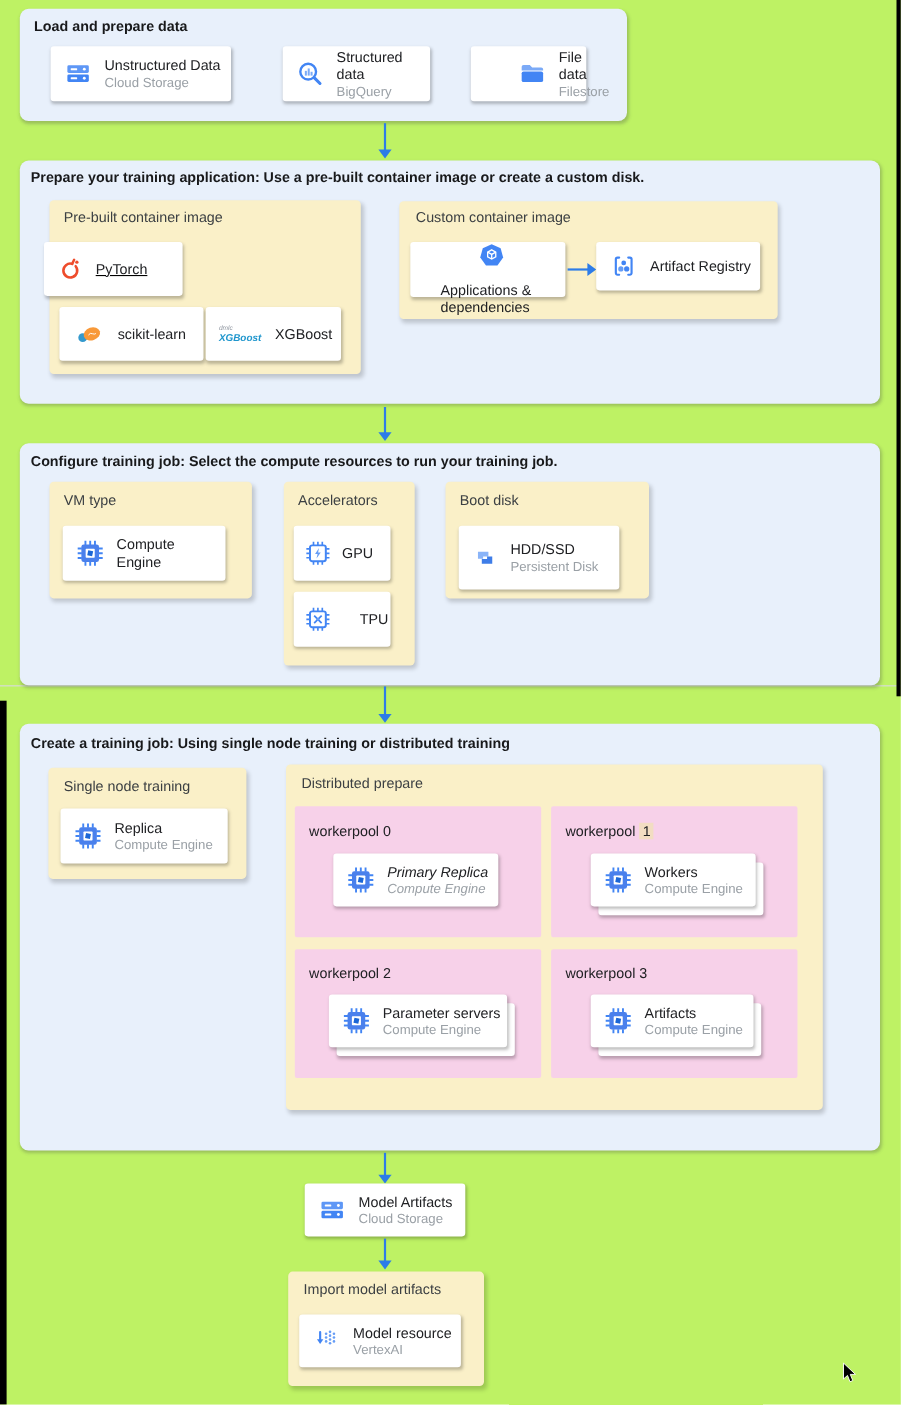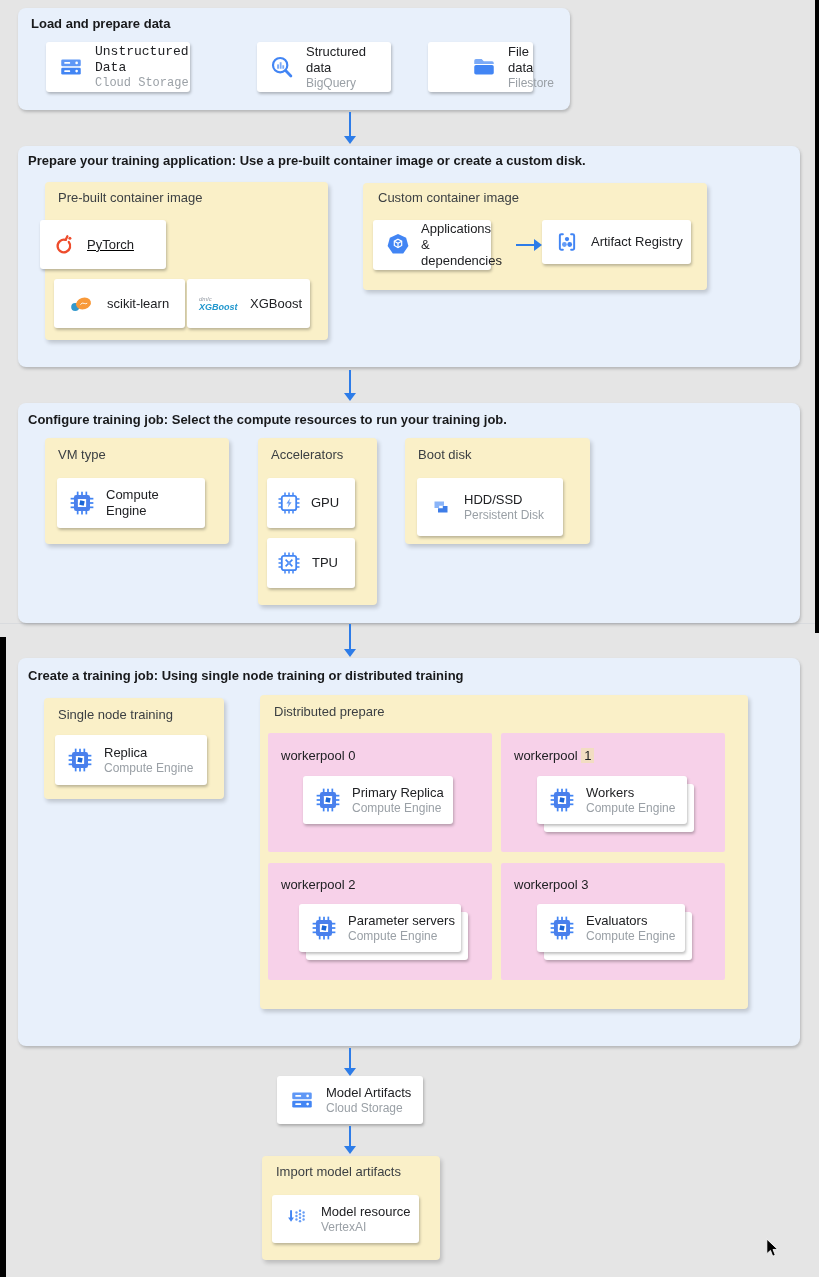--- a/index.html
+++ b/index.html
@@ -1,21 +1,21 @@
 <!DOCTYPE html>
 <html><head>
 <meta charset="utf-8">
 <style>
   :root{
     --blue:#e8f0fb; --yellow:#faf0c8; --pink:#f7d1e9;
     --arrow:#2d7ce8; --accent:#4285f4;
     --t-dark:#202124; --t-sub:#9aa0a6; --t-box:#3c4043;
   }
   html,body{margin:0;padding:0;background:#fff;}
-  .canvas{position:relative;width:819px;height:1277px;background:#e5e5e5;overflow:hidden;
+  .canvas{position:relative;width:819px;height:1277px;background:#bef264;overflow:hidden;
           font-family:"Liberation Sans",sans-serif;}
   .panel{position:absolute;background:var(--blue);border-radius:8px;
          box-shadow:1px 2px 3px rgba(60,64,67,.28);}
   .ybox{position:absolute;background:var(--yellow);border-radius:4px;
         box-shadow:2px 3px 4px rgba(0,0,0,.18);}
   .pbox{position:absolute;background:var(--pink);border-radius:2px;}
   .card{position:absolute;background:#fff;border-radius:3px;
         box-shadow:1px 2px 3px rgba(0,0,0,.25);
         display:flex;align-items:center;gap:11px;padding:0 6px 0 12px;box-sizing:border-box;}
   .stack{position:absolute;background:#fff;border-radius:3px;box-shadow:1px 2px 3px rgba(0,0,0,.25);}
@@ -80,21 +80,21 @@
 
 <div class="canvas">
 
   <div class="seam"></div>
   <div class="bar" style="right:0;top:0;width:4px;height:633px;"></div>
   <div class="bar" style="left:0;top:637px;width:6px;height:640px;"></div>
 
   <div class="panel" style="left:18px;top:8px;width:552px;height:102px;"></div>
   <div class="sec-title" style="left:31px;top:16px;">Load and prepare data</div>
 
-  <div class="card" style="left:46px;top:42px;width:144px;height:50px;font-family:Liberation Mono, monospace;">
+  <div class="card" style="left:46px;top:42px;width:164px;height:50px;">
     <svg class="ic26" viewBox="0 0 24 24">
         <use href="#sym-storage"></use>
       </svg>
     <div>
       <div class="tt">Unstructured Data</div>
       <div class="ss">Cloud Storage</div>
     </div>
   </div>
   <div class="card" style="left:257px;top:42px;width:134px;height:50px;">
     <svg class="ic26" viewBox="0 0 24 24">
@@ -151,21 +151,21 @@
     <div class="xgb">
       <span class="d">dmlc</span>
       <span class="x">XGBoost</span>
     </div>
     <div class="tt">XGBoost</div>
   </div>
 
   <div class="ybox" style="left:363px;top:183px;width:344px;height:107px;"></div>
   <div class="box-title" style="left:378px;top:190px;">Custom container image</div>
 
-  <div class="card" style="left:373px;top:220px;width:118px;height:50px;gap:10px;">
+  <div class="card" style="left:373px;top:220px;width:141px;height:50px;gap:10px;flex-direction:column;">
     <svg class="ic26" viewBox="0 0 24 24">
       <polygon points="12,1.8 19.5,5.2 21.6,13 16.8,19.8 7.2,19.8 2.4,13 4.5,5.2" fill="#4285f4"></polygon>
       <path d="M12 6.6 l3.4 1.9 v3.9 L12 14.3 l-3.4-1.9 V8.5 Z" fill="none" stroke="#fff" stroke-width="1.1"></path>
       <path d="M8.6 8.5 L12 10.4 L15.4 8.5 M12 10.4 V14.3" fill="none" stroke="#fff" stroke-width="1.1"></path>
     </svg>
     <div class="tt" style="width:92px;">Applications &amp; dependencies</div>
   </div>
   <div class="arrow-h" style="left:516px;top:239px;width:26px;">
       <div class="line"></div>
       <div class="head"></div>
@@ -214,21 +214,21 @@
           <line x1="1.5" y1="16" x2="4.5" y2="16"></line>
         <line x1="19.5" y1="8" x2="22.5" y2="8"></line>
           <line x1="19.5" y1="12" x2="22.5" y2="12"></line>
           <line x1="19.5" y1="16" x2="22.5" y2="16"></line>
       </g>
       <rect x="4.8" y="4.8" width="14.4" height="14.4" rx="2" fill="none" stroke="#4285f4" stroke-width="1.8"></rect>
       <path d="M13 7.2 L9.4 12.6 H11.7 L10.7 16.8 L14.6 11.2 H12.2 Z" fill="#669df6"></path>
     </svg>
     <div class="tt">GPU</div>
   </div>
-  <div class="card" style="left:267px;top:538px;width:88px;height:50px;gap:11px;padding-left:10px;">
+  <div class="card" style="left:267px;top:538px;width:88px;height:50px;gap:26px;padding-left:10px;">
     <svg class="ic24" viewBox="0 0 24 24">
       <g stroke="#4285f4" stroke-width="1.5">
         <line x1="8" y1="1.5" x2="8" y2="4.5"></line>
           <line x1="12" y1="1.5" x2="12" y2="4.5"></line>
           <line x1="16" y1="1.5" x2="16" y2="4.5"></line>
         <line x1="8" y1="19.5" x2="8" y2="22.5"></line>
           <line x1="12" y1="19.5" x2="12" y2="22.5"></line>
           <line x1="16" y1="19.5" x2="16" y2="22.5"></line>
         <line x1="1.5" y1="8" x2="4.5" y2="8"></line>
           <line x1="1.5" y1="12" x2="4.5" y2="12"></line>
@@ -275,21 +275,21 @@
       <div class="tt">Replica</div>
       <div class="ss">Compute Engine</div>
     </div>
   </div>
 
   <div class="ybox" style="left:260px;top:695px;width:488px;height:314px;"></div>
   <div class="box-title" style="left:274px;top:704px;">Distributed prepare</div>
 
   <div class="pbox" style="left:268px;top:733px;width:224px;height:119px;"></div>
   <div class="wp-label" style="left:281px;top:748px;"><span>workerpool</span> <span>0</span></div>
-  <div class="card" style="left:303px;top:776px;width:150px;height:48px;z-index:2;">
+  <div class="card" style="left:303px;top:776px;width:150px;height:48px;z-index:2;font-style:italic;">
     <svg class="ic26" viewBox="0 0 24 24">
         <use href="#sym-compute"></use>
       </svg>
     <div>
       <div class="tt">Primary Replica</div>
       <div class="ss">Compute Engine</div>
     </div>
   </div>
 
   <div class="pbox" style="left:501px;top:733px;width:224px;height:119px;"></div>
@@ -319,21 +319,21 @@
   </div>
 
   <div class="pbox" style="left:501px;top:863px;width:224px;height:117px;"></div>
   <div class="wp-label" style="left:514px;top:877px;"><span>workerpool</span> <span>3</span></div>
   <div class="stack" style="left:544px;top:912px;width:148px;height:48px;z-index:1;"></div>
   <div class="card" style="left:537px;top:904px;width:148px;height:48px;z-index:2;">
     <svg class="ic26" viewBox="0 0 24 24">
         <use href="#sym-compute"></use>
       </svg>
     <div>
-      <div class="tt">Evaluators</div>
+      <div class="tt">Artifacts</div>
       <div class="ss">Compute Engine</div>
     </div>
   </div>
 
   <div class="arrow-v" style="left:344px;top:1048px;height:28px;">
       <div class="line"></div>
       <div class="head"></div>
     </div>
 
   <div class="card" style="left:277px;top:1076px;width:146px;height:48px;">

